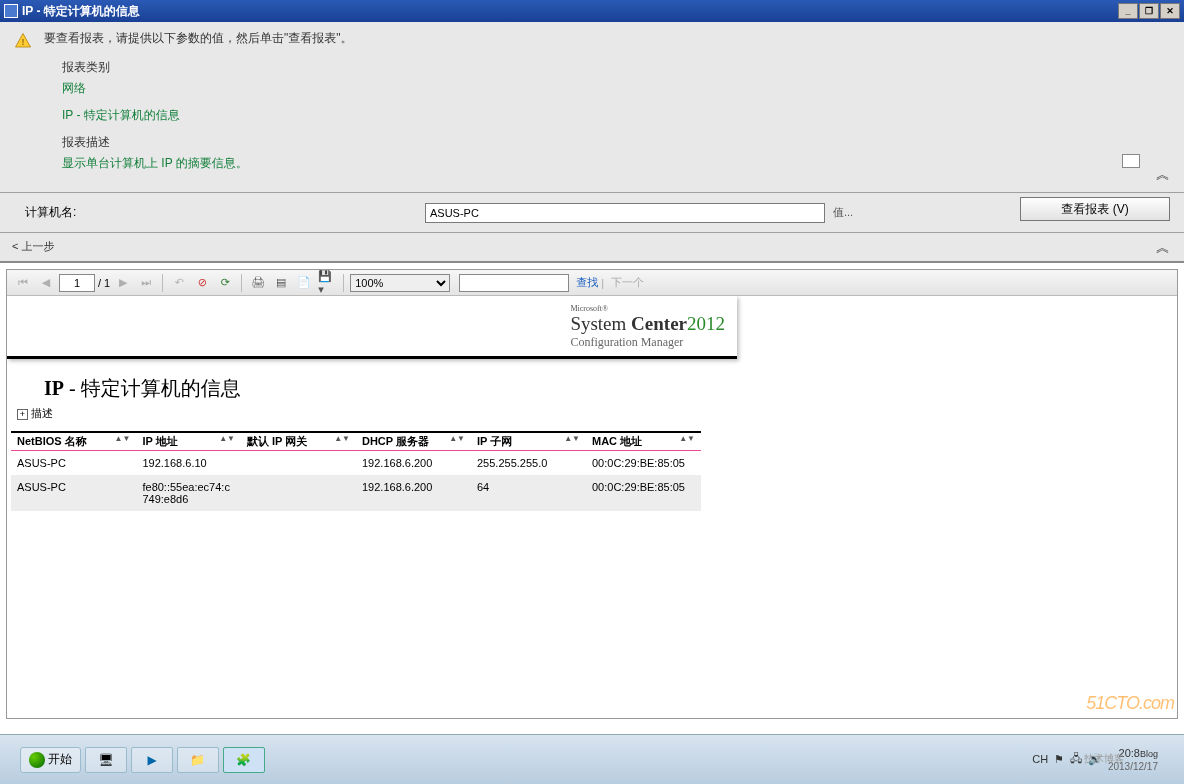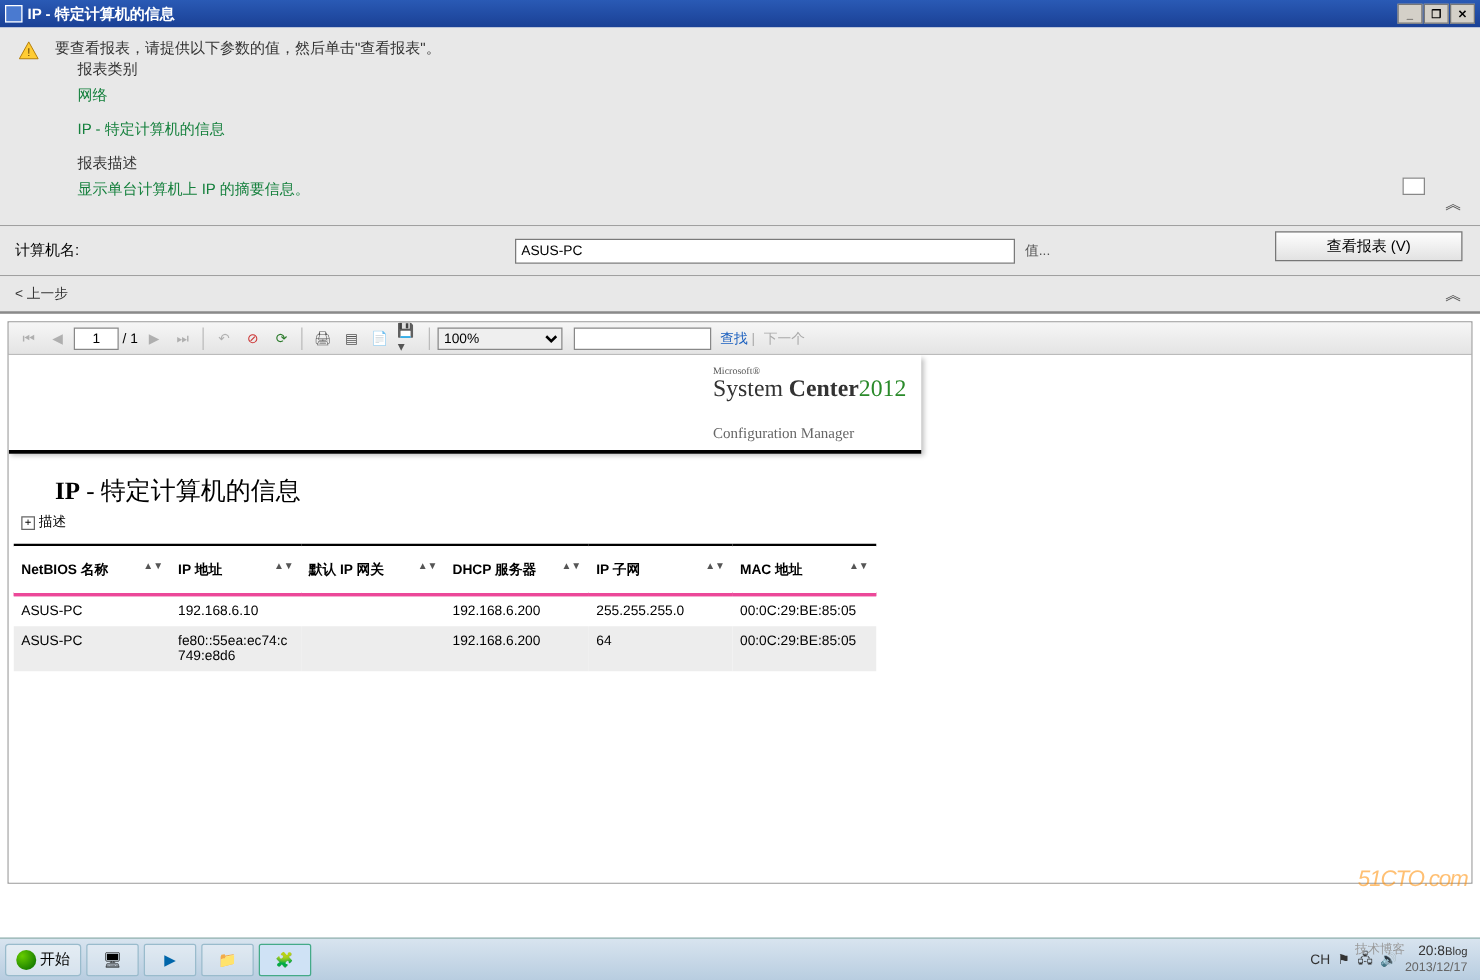--- a/index.html
+++ b/index.html
@@ -8,28 +8,28 @@
 
 .titlebar { background: linear-gradient(#2a5ab5, #1a4095); height: 22px; color: #fff; display: flex; align-items: center; padding: 0 4px; font-weight: bold; }
 .titlebar .icon { width: 14px; height: 14px; background: #4a7ad0; border: 1px solid #fff; margin-right: 4px; }
 .titlebar .spacer { flex: 1; }
 .win-btn { width: 20px; height: 16px; background: #d4d0c8; border: 1px solid #777; margin-left: 1px; font-size: 9px; display: inline-flex; align-items: center; justify-content: center; color: #000; cursor: pointer; }
 
 
 .infopanel { background: #e8e8e8; border-bottom: 1px solid #a0a0a0; padding: 8px 12px 10px 12px; position: relative; }
 .infopanel .warn { position: absolute; left: 14px; top: 10px; width: 18px; height: 18px; }
 .infopanel .msg { margin-left: 32px; font-size: 12px; color: #333; }
-.infopanel .block { margin-left: 32px; padding-left: 18px; }
+.infopanel .block { margin-left: 32px; margin-top: 12px; padding-left: 18px; }
 .infopanel .lbl { font-size: 12px; color: #333; margin-bottom: 4px; }
 .infopanel .val { font-size: 12px; color: #15803d; margin-bottom: 10px; }
 .infopanel .chev { position: absolute; right: 14px; bottom: 8px; color: #555; font-size: 14px; cursor: pointer; }
 .infopanel .mini { position: absolute; right: 44px; bottom: 24px; width:18px; height:14px; border:1px solid #888; background:#fff; }
 
 
-.paramsbar { background: #e8e8e8; border-bottom: 1px solid #a0a0a0; padding: 8px 12px; display: flex; align-items: center; position:relative; height:40px; }
+.paramsbar { background: #e8e8e8; border-bottom: 1px solid #a0a0a0; padding: 8px 25px; display: flex; align-items: center; position:relative; height:40px; }
 .paramsbar .plabel { width: 70px; }
 .paramsbar input[type=text] { width: 400px; height: 20px; border: 1px solid #7a7a7a; padding: 0 4px; font-size: 11px; }
 .paramsbar .valbtn { margin-left: 8px; font-size:11px; color:#555; }
 .paramsbar .rbtn-wrap { position:absolute; right:14px; top:4px; }
 .paramsbar .rbtn { width: 150px; height: 24px; border:1px solid #777; background: linear-gradient(#fefefe,#e2e2e2); cursor: pointer; font-size:12px;}
 
 
 .backbar { background: #e8e8e8; border-bottom: 2px solid #8a8a8a; height: 30px; padding: 6px 12px; position:relative;}
 .backbar .chev2 { position:absolute; right:14px; top:6px; color:#555; font-size:14px; cursor:pointer;}
 .backbar a { color:#333; font-size:11px; cursor:pointer; }
@@ -46,35 +46,35 @@
 .tb-link { color:#1a5fbf; font-size:11px; margin-left:4px; cursor:pointer;}
 .tb-link.disabled { color:#aaa; cursor:default;}
 
 .report-body { flex:1; overflow:auto; background:#fff; }
 .banner { width:730px; background:#fff; border-bottom:3px solid #000; box-shadow: 2px 2px 4px rgba(0,0,0,0.25); padding:8px 12px 6px 12px; text-align:right; margin-bottom:10px;}
 .banner .sc { font-family: "Segoe UI", Tahoma; }
 .banner .sc-top { font-size:8px; color:#555;}
 .banner .sc-main { font-size:19px; color:#333; font-weight:300;}
 .banner .sc-main b { font-weight:600;text-align:center;}
 .banner .sc-year { color:#2a8a2a; font-size:19px;}
-.banner .sc-sub { font-size:12px; color:#666;margin-top:16px;}
+.banner .sc-sub { font-size:12px; color:#666;}
 
 .report-title { padding: 6px 10px 2px 10px; font-size:20px; font-family: "Microsoft YaHei"; }
 .report-title b { font-weight:bold;margin-left:27px; }
 .desc-toggle { padding: 2px 10px 10px 10px; font-size:11px; }
 .desc-toggle .box { display:inline-block; width:11px; height:11px; border:1px solid #666; text-align:center; line-height:9px; font-size:9px; margin-right:3px;}
 
 .rtable { width:690px; margin-left:4px; border-collapse:collapse; font-size:11px;}
-.rtable th { text-align:left; border-top:2px solid #000; border-bottom:3px solid #ec4899; padding:11px 6px; font-weight:bold; background:#fff; position:relative;}
+.rtable th { text-align:left; border-top:2px solid #000; border-bottom:1px solid #ec4899; padding:1px 6px; font-weight:bold; background:#fff; position:relative;}
 .rtable th .sort { float:right; font-size:8px; color:#555;}
 .rtable td { padding:6px 6px; vertical-align:top;}
 .rtable tr.alt td { background:#ededed; }
 
 
-.taskbar { position:absolute; bottom:0; left:0; right:0; height:34px; background: linear-gradient(#d8e4ef,#b8cde0); border-top:1px solid #8aa; display:flex; align-items:center; padding:0 4px;}
+.taskbar { position:absolute; bottom:0; left:0; right:0; height:50px; background: linear-gradient(#d8e4ef,#b8cde0); border-top:1px solid #8aa; display:flex; align-items:center; padding:0 20px;}
 .start { display:flex; align-items:center; background: rgba(255,255,255,0.4); border:1px solid #9bc; border-radius:3px; padding:2px 8px; height:26px; cursor:pointer; gap:3px;}
 .start .orb { width:16px; height:16px; border-radius:50%; background: radial-gradient(circle at 30% 30%, #6c0, #060);}
 .task-icon { width:42px; height:26px; border:1px solid #9bc; border-radius:2px; margin-left:4px; display:flex; align-items:center; justify-content:center; cursor:pointer; background:rgba(255,255,255,0.3);}
 .tray { margin-left:auto; display:flex; align-items:center; gap:6px; font-size:11px; color:#333; padding-right:6px;}
 .tray .watermark { font-size:18px; color:rgba(255,140,0,0.55); font-weight:normal; font-style:italic; letter-spacing:-1px; position:absolute; right:6px; bottom:34px;}
 .tray .sub { font-size:10px; color:#666;}
 </style>
 </head>
 <body>
 

